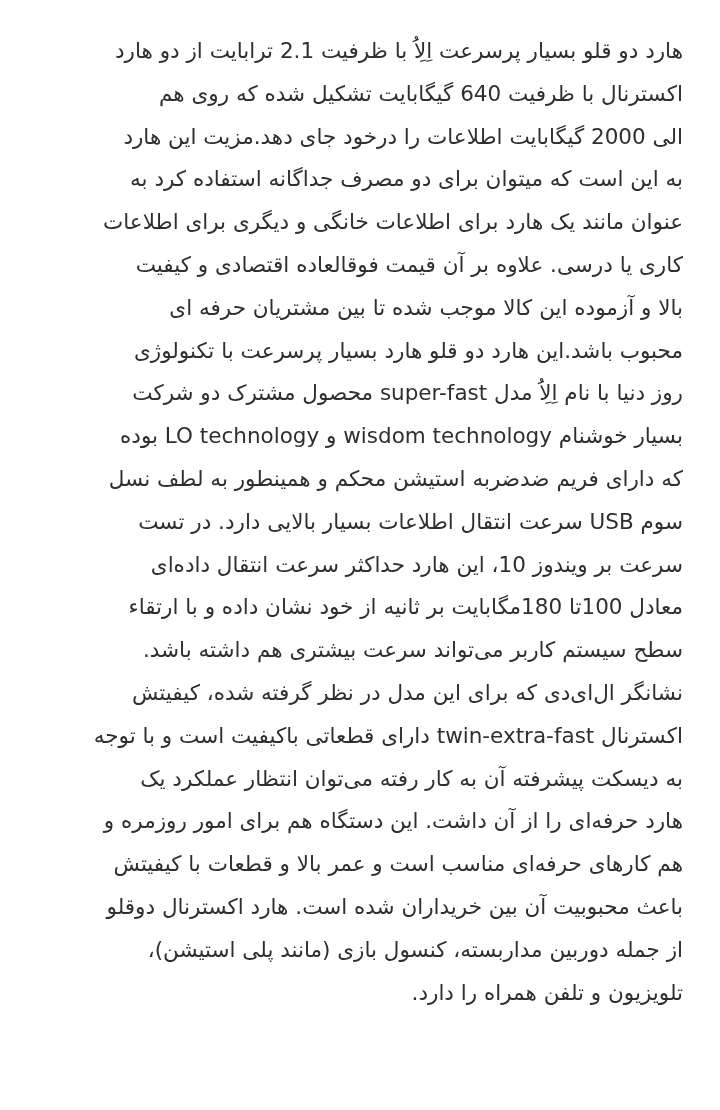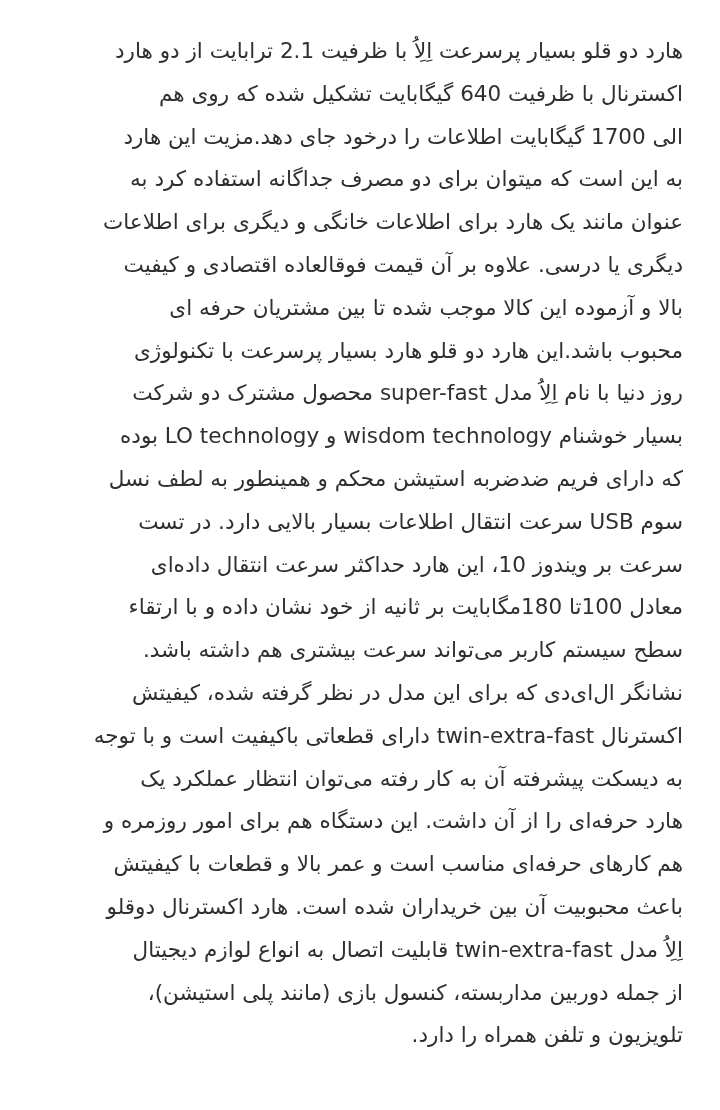--- a/index.html
+++ b/index.html
@@ -17,35 +17,34 @@
     color: #2f2f2f;
   }
   .line { display: block; white-space: nowrap; }
 </style>
 </head>
 <body>
 
 <div class="article">
   <span class="line">هارد دو قلو بسیار پرسرعت اِلِاُ  با ظرفیت 2.1 ترابایت از دو هارد</span>
   <span class="line">اکسترنال با ظرفیت 640 گیگابایت تشکیل شده که روی هم</span>
-  <span class="line">الی 1700 گیگابایت اطلاعات را درخود جای دهد.مزیت این هارد</span>
+  <span class="line">الی 2000 گیگابایت اطلاعات را درخود جای دهد.مزیت این هارد</span>
   <span class="line">به این است که میتوان برای دو مصرف جداگانه استفاده کرد به</span>
   <span class="line">عنوان مانند یک هارد برای اطلاعات خانگی و دیگری برای اطلاعات</span>
-  <span class="line">دیگری یا درسی. علاوه بر آن قیمت فوقالعاده اقتصادی و کیفیت</span>
+  <span class="line">کاری یا درسی. علاوه بر آن قیمت فوقالعاده اقتصادی و کیفیت</span>
   <span class="line">بالا و آزموده این کالا موجب شده تا بین مشتریان حرفه ای</span>
   <span class="line">محبوب باشد.این هارد دو قلو هارد بسیار پرسرعت با تکنولوژی</span>
   <span class="line">روز دنیا با نام اِلِاُ مدل super-fast محصول مشترک دو شرکت</span>
   <span class="line">بسیار خوشنام wisdom technology و LO technology بوده</span>
   <span class="line">که دارای فریم ضدضربه استیشن محکم و همینطور به لطف نسل</span>
   <span class="line">سوم USB سرعت انتقال اطلاعات بسیار بالایی دارد. در تست</span>
   <span class="line">سرعت بر ویندوز 10، این هارد حداکثر سرعت انتقال داده‌ای</span>
   <span class="line">معادل 100تا 180مگابایت بر ثانیه از خود نشان داده و با ارتقاء</span>
   <span class="line">سطح سیستم کاربر می‌تواند سرعت بیشتری هم داشته باشد.</span>
   <span class="line">نشانگر ال‌ای‌دی که برای این مدل در نظر گرفته شده، کیفیتش</span>
   <span class="line">اکسترنال twin-extra-fast دارای قطعاتی باکیفیت است و با توجه</span>
   <span class="line">به دیسکت پیشرفته آن به کار رفته می‌توان انتظار عملکرد یک</span>
   <span class="line">هارد حرفه‌ای را از آن داشت. این دستگاه هم برای امور روزمره و</span>
   <span class="line">هم کارهای حرفه‌ای مناسب است و عمر بالا و قطعات با کیفیتش</span>
   <span class="line">باعث محبوبیت آن بین خریداران شده است. هارد اکسترنال دوقلو</span>
-  <span class="line">اِلِاُ مدل twin-extra-fast قابلیت اتصال به انواع لوازم دیجیتال</span>
   <span class="line">از جمله دوربین مداربسته، کنسول بازی (مانند پلی استیشن)،</span>
   <span class="line">تلویزیون و تلفن همراه را دارد.</span>
 </div>
 
 </body></html>

